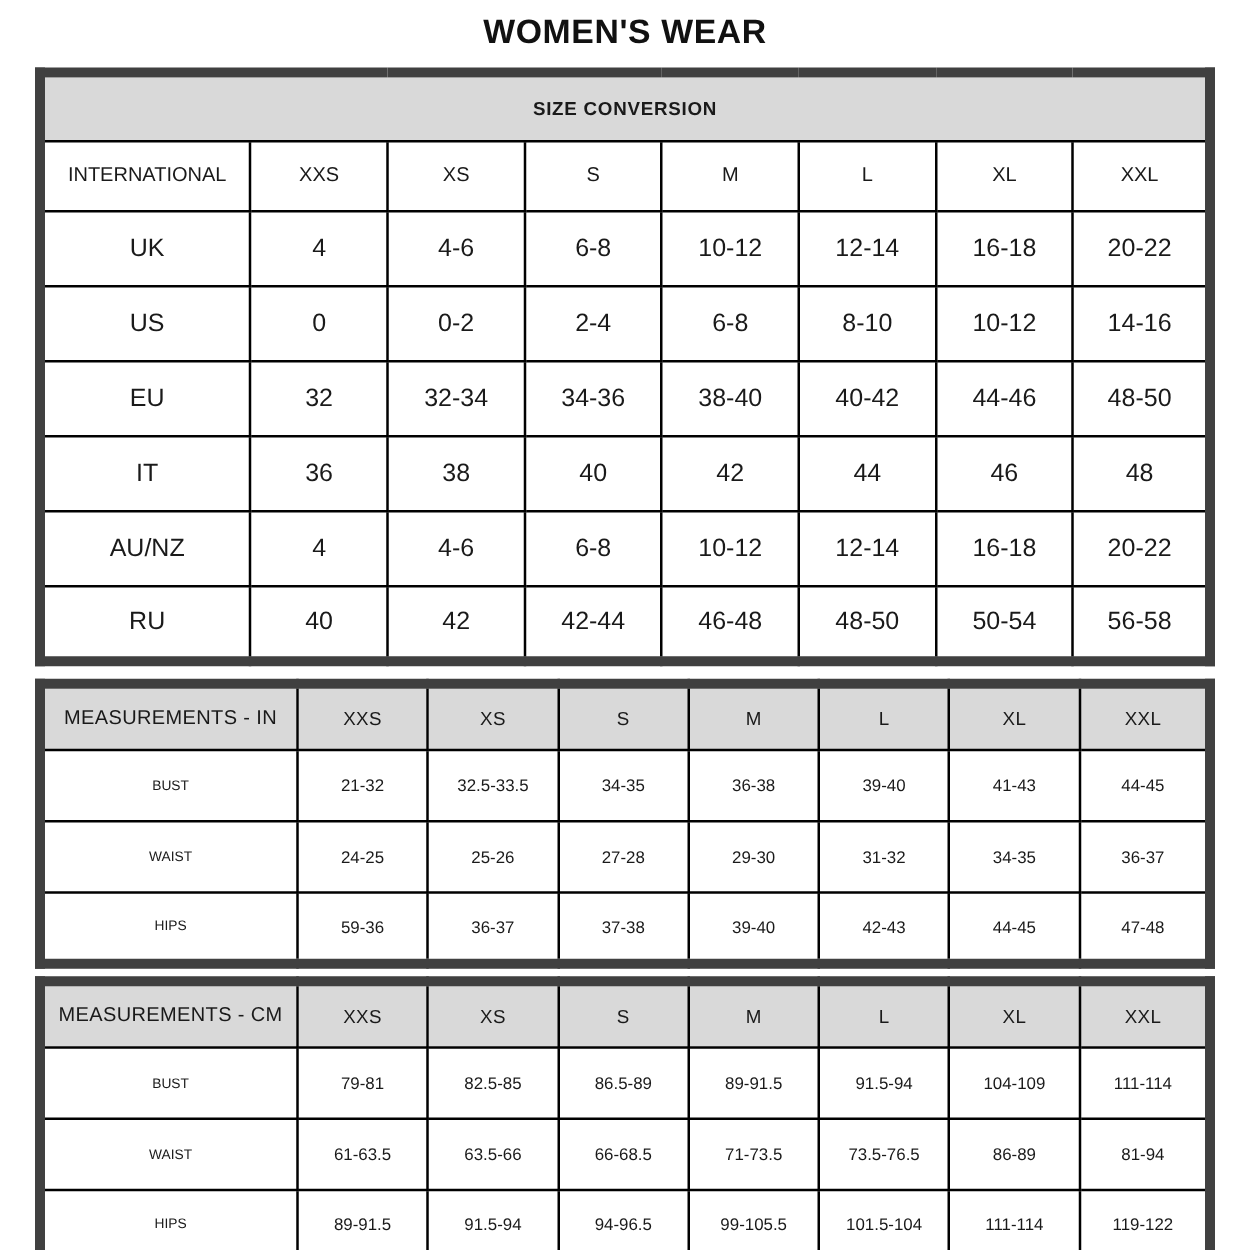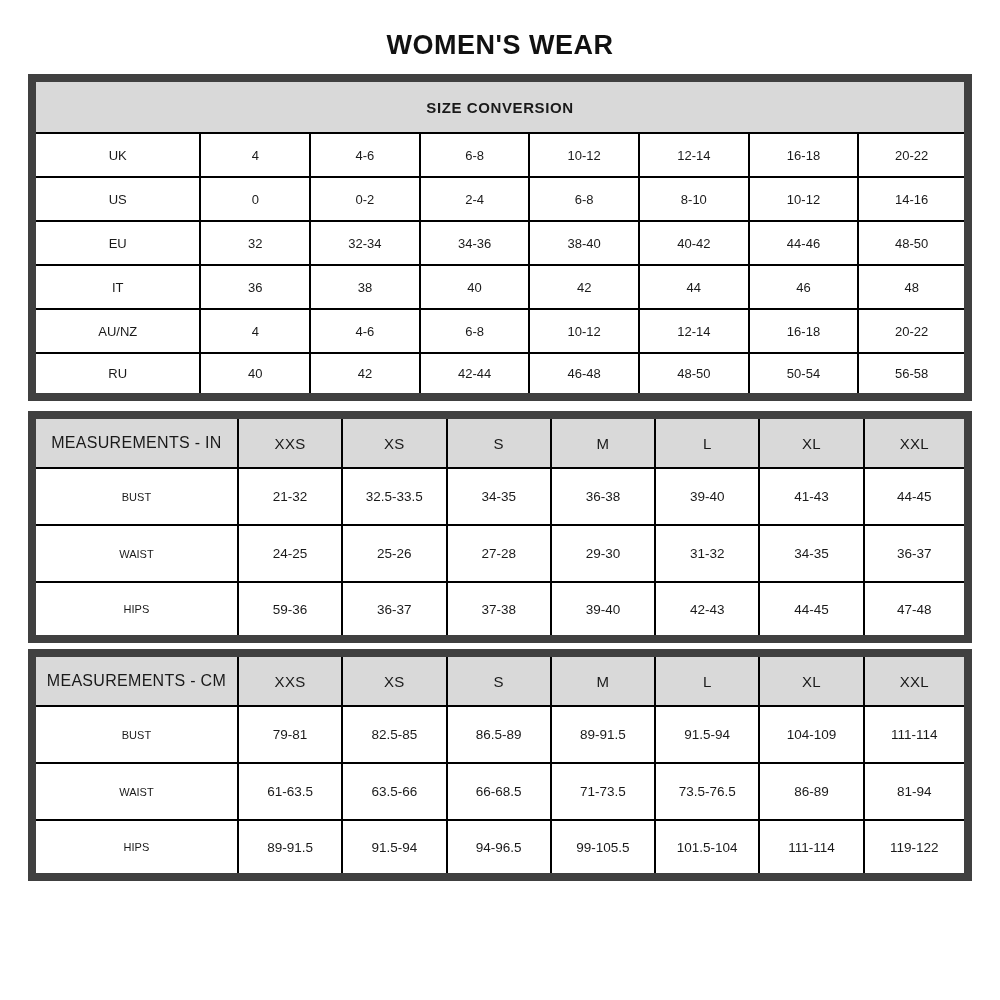--- a/index.html
+++ b/index.html
@@ -16,21 +16,21 @@
     width: 1000px;
     height: 1000px;
     padding: 10px 28px 0 28px;
   }
   .page-title {
     text-align: center;
     font-size: 27px;
     font-weight: bold;
     letter-spacing: 0.5px;
     color: #111111;
-    margin: 20px 0 13px 0;
+    margin: 0 0 13px 0;
   }
   table.tbl {
     width: 100%;
     border-collapse: collapse;
     table-layout: fixed;
     border: 8px solid #404040;
   }
   table.tbl th, table.tbl td {
     border: 2px solid #000000;
     text-align: center;
@@ -46,22 +46,22 @@
     font-size: 15px;
     font-weight: bold;
     letter-spacing: 0.6px;
   }
   .conversion .colrow th {
     height: 56px;
     font-weight: normal;
     font-size: 16px;
   }
   .conversion tbody td {
-    height: 44px;
-    font-size: 13px;
+    height: 60px;
+    font-size: 20px;
   }
   .conversion col.c-first { width: 18%; }
   
   .meas { margin-top: 10px; }
   .meas.cm { margin-top: 6px; }
   .meas thead th {
     background: #d9d9d9;
     height: 53px;
     font-size: 15px;
     font-weight: normal;
@@ -90,20 +90,30 @@
         <col>
         <col>
         <col>
         <col>
         <col>
     </colgroup>
     <thead>
       <tr>
         <th colspan="8" class="banner-cell">SIZE CONVERSION</th>
       </tr>
+      <tr class="colrow">
+        <th>INTERNATIONAL</th>
+        <th>XXS</th>
+        <th>XS</th>
+        <th>S</th>
+        <th>M</th>
+        <th>L</th>
+        <th>XL</th>
+        <th>XXL</th>
+      </tr>
     </thead>
     <tbody>
       <tr>
         <td class="row-label">UK</td>
         <td>4</td>
         <td>4-6</td>
         <td>6-8</td>
         <td>10-12</td>
         <td>12-14</td>
         <td>16-18</td>

